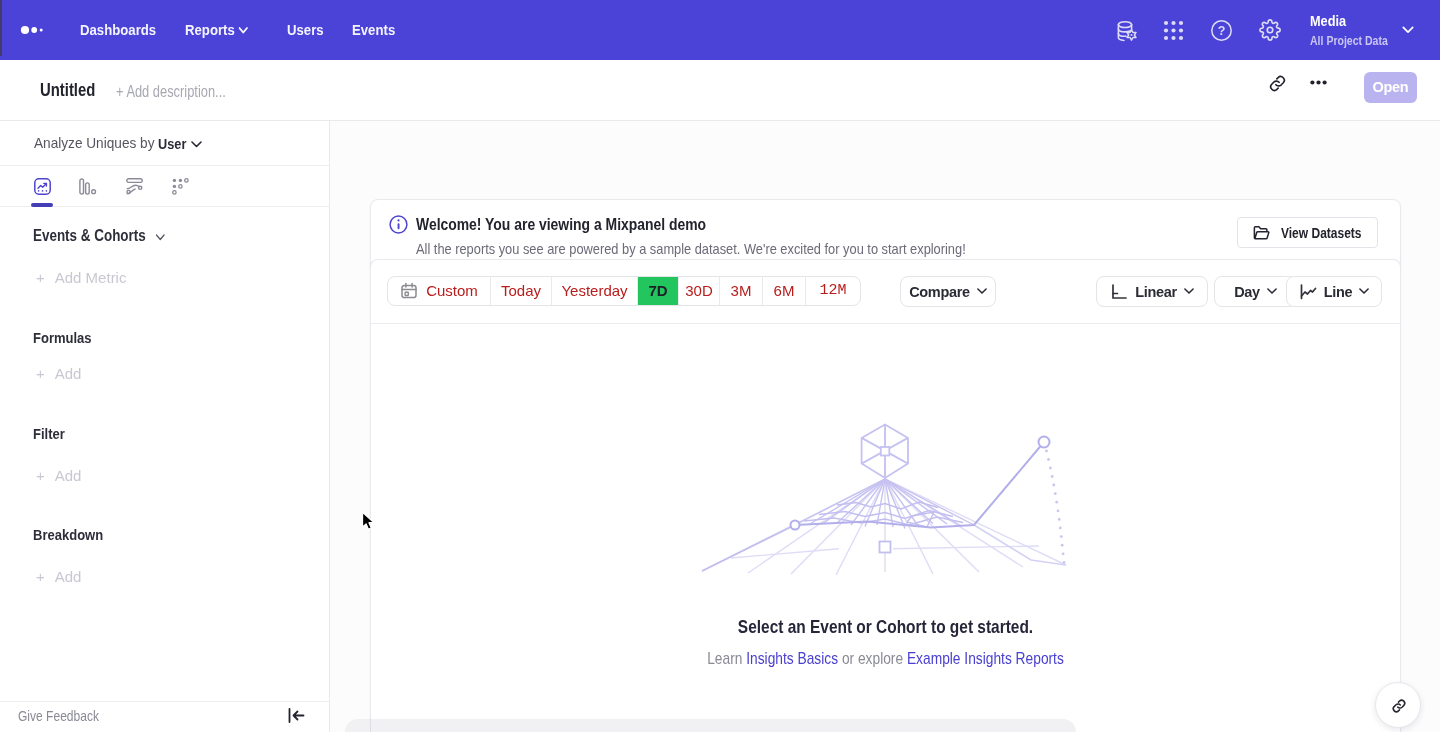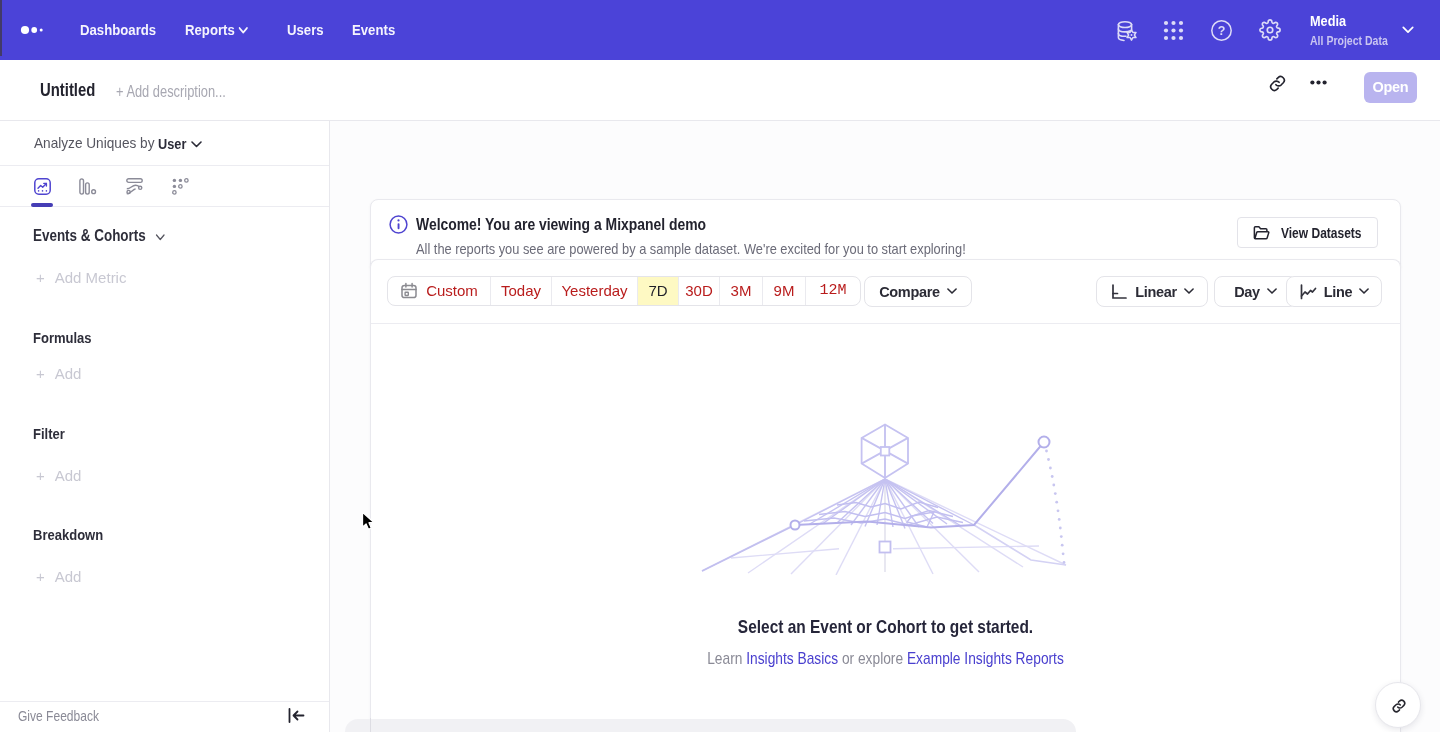--- a/index.html
+++ b/index.html
@@ -43,21 +43,21 @@
   .welcome .t1 { position:absolute; left:45px; top:16px; white-space:nowrap; font-size:16px; font-weight:700; color:#23232e; transform:scaleX(0.87); transform-origin:0 50%; }
   .welcome .t2 { position:absolute; left:45px; top:40px; white-space:nowrap; font-size:15px; color:#6b6b78; transform:scaleX(0.855); transform-origin:0 50%; }
   .vdbtn { position:absolute; left:866px; top:17px; width:141px; height:31px; border:1px solid #e3e3e9; border-radius:4px; background:#fff; }
   .vdbtn span { position:absolute; left:43px; top:6px; font-size:15px; font-weight:700; color:#23232e; white-space:nowrap; transform:scaleX(0.8); transform-origin:0 50%; }
 
   .report { position:absolute; left:370px; top:259px; width:1031px; height:473px; background:#fff; border:1px solid #e9e9ee; border-bottom:none; border-radius:8px 8px 0 0; box-shadow:0 1px 3px rgba(40,40,80,.045); }
   .ctrls { position:absolute; left:0; top:0; width:100%; height:64px; border-bottom:1px solid #ececf1; }
   .seg { position:absolute; left:16px; top:16px; height:30px; border:1px solid #e4e4e9; border-radius:8px; display:flex; background:#fff; }
   .seg .cell { height:28px; line-height:28px; font-size:15px; color:#b91c1c; border-right:1px solid #eaeaef; display:flex; align-items:center; justify-content:center; gap:8px; }
   .seg .cell:last-child { border-right:none;font-family:Liberation Mono, monospace; }
-  .seg .sel { background:#fef9c3; color:#1f1f28; font-weight:400; }
+  .seg .sel { background:#22c55e; color:#1f1f28; font-weight:700; }
   .btn { position:absolute; top:16px; height:31px; border:1px solid #e4e4e9; border-radius:8px; background:#fff; display:flex; align-items:center; justify-content:center; gap:7px; font-size:14.5px; font-weight:700; color:#2b2b35; letter-spacing:-0.3px; }
 
   .emptytitle { position:absolute; left:371px; top:616px; width:1029px; text-align:center; font-size:18.5px; font-weight:700; color:#26263a; transform:scaleX(0.835); transform-origin:center; white-space:nowrap; }
   .emptylinks { position:absolute; left:371px; top:649px; width:1029px; text-align:center; font-size:17px; color:#8a8a96; transform:scaleX(0.81); transform-origin:center; white-space:nowrap; }
   .emptylinks a { color:#4a40cf; text-decoration:none; }
 
   .drawer { position:absolute; left:345px; top:719px; width:731px; height:13px; background:#f1f1f4; border-radius:26px 26px 0 0; }
   .vline { position:absolute; left:370px; top:718px; width:1px; height:14px; background:#dddde3; }
   .fab { position:absolute; left:1375px; top:682px; width:46px; height:46px; background:#fff; border:1px solid #e7e7ec; border-radius:50%; box-shadow:0 2px 6px rgba(30,30,60,.10); }
 </style>
@@ -225,24 +225,24 @@
           <rect x="2" y="3.4" width="14" height="12.2" rx="2.4"></rect>
           <path d="M2 7.6h14M5.9 1.6v3.4M12.1 1.6v3.4"></path>
           <rect x="5.1" y="10.3" width="3.2" height="3.2" rx="0.4" stroke-width="1.4"></rect>
         </svg>
         Custom</div>
       <div class="cell" style="width:61px">Today</div>
       <div class="cell" style="width:86px">Yesterday</div>
       <div class="cell sel" style="width:41px">7D</div>
       <div class="cell" style="width:41px">30D</div>
       <div class="cell" style="width:43px">3M</div>
-      <div class="cell" style="width:43px">9M</div>
+      <div class="cell" style="width:43px">6M</div>
       <div class="cell" style="width:54px">12M</div>
     </div>
-    <div class="btn" style="left:493px;width:108px">Compare
+    <div class="btn" style="left:529px;width:96px">Compare
       <svg width="10" height="6.5" viewBox="0 0 11 7">
           <path d="M1 1l4.5 4.5L10 1" fill="none" stroke="#2b2b35" stroke-width="1.7" stroke-linecap="round" stroke-linejoin="round"></path>
         </svg>
     </div>
     <div class="btn" style="left:725px;width:112px">
       <svg width="18" height="18" viewBox="0 0 18 18" fill="none" stroke="#33333d" stroke-width="1.7" stroke-linecap="round">
           <path d="M3 2v13h13"></path>
           <path d="M3 10.5h4.5"></path>
         </svg>
       Linear

